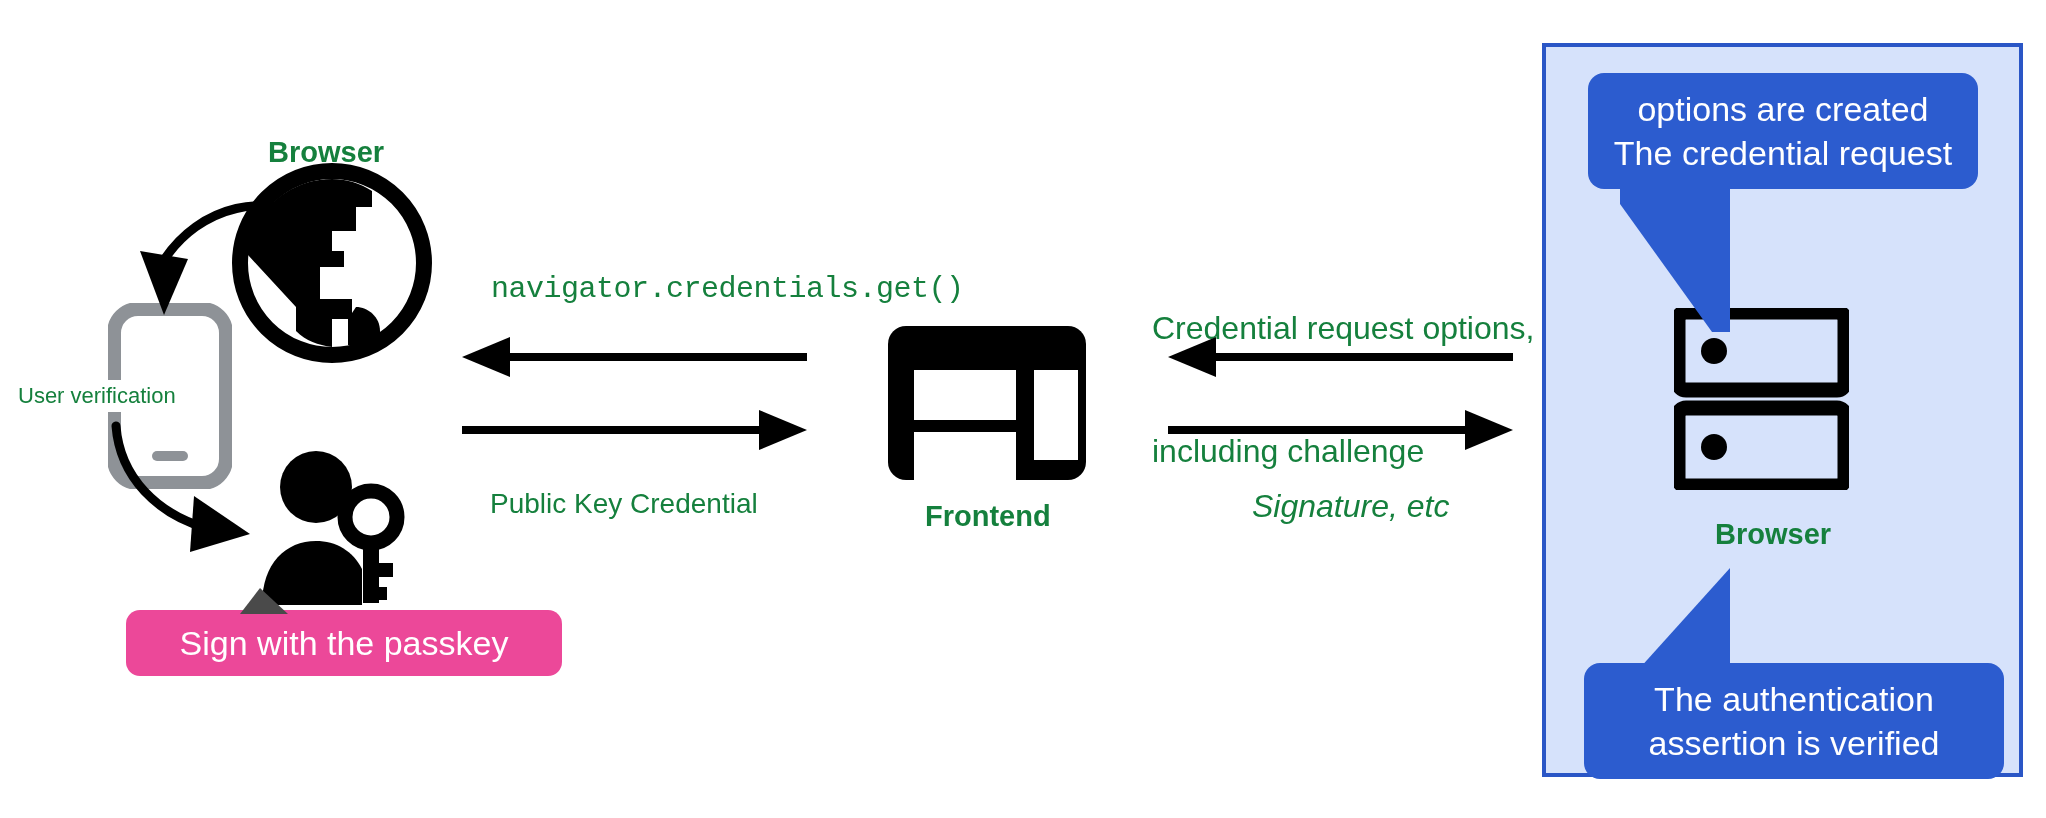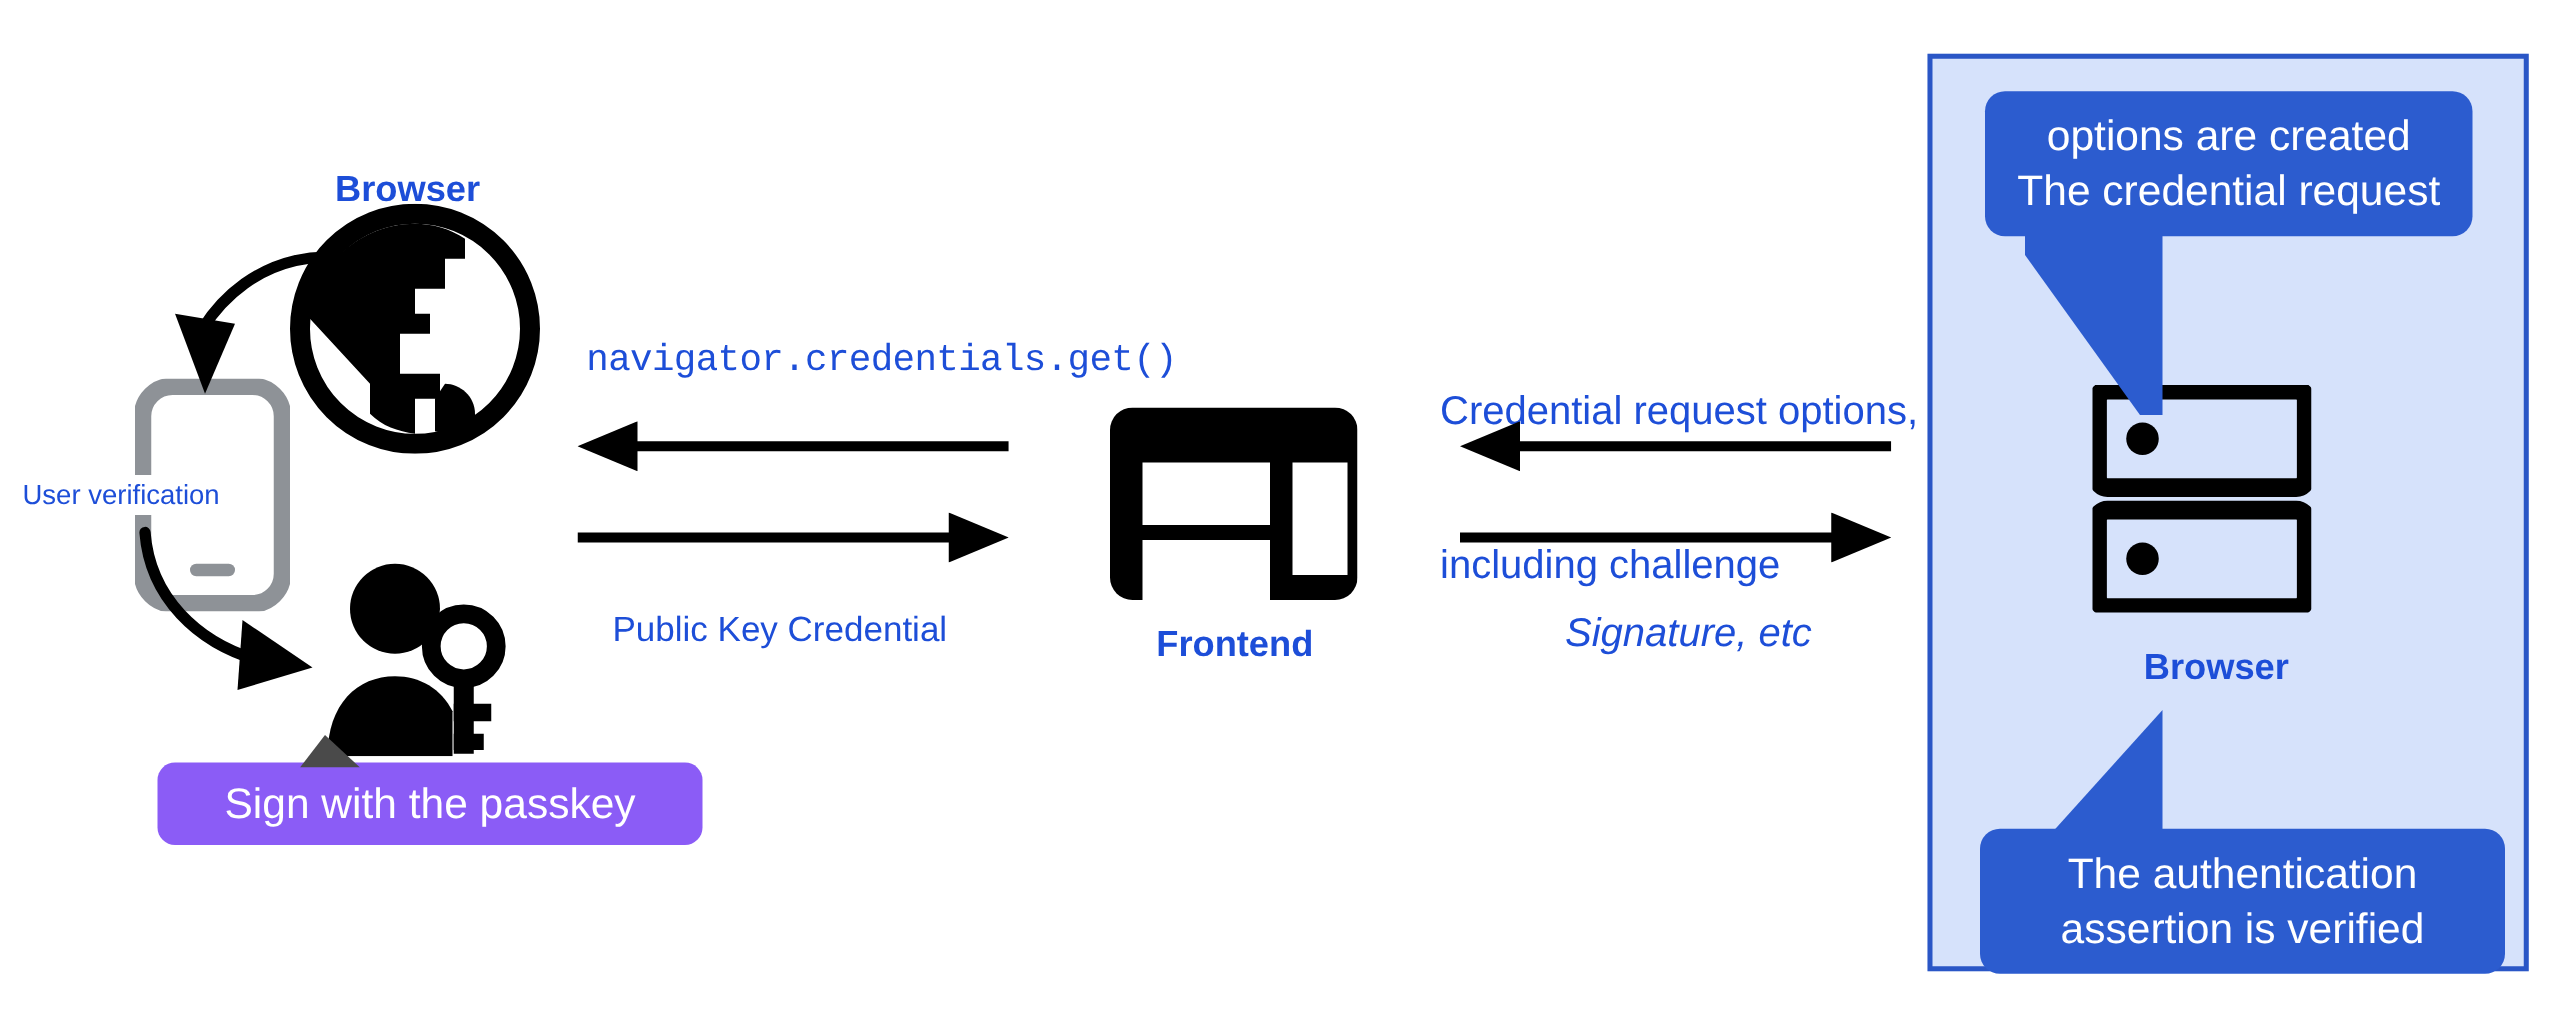--- a/index.html
+++ b/index.html
@@ -14,21 +14,21 @@
     position: relative;
     width: 2046px;
     height: 818px;
     background: #ffffff;
     overflow: hidden;
   }
   .abs { position: absolute; }
 
   
   .lbl {
-    color: #1d4ed8;
+    color: #15803d;
     font-family: "Liberation Sans", sans-serif;
     white-space: pre;
     line-height: 1.28;
   }
   .lbl-bold { font-weight: bold; }
   .lbl-mono {
     font-family: "Liberation Mono", "DejaVu Sans Mono", monospace;
     letter-spacing: -0.5px;
   }
 
@@ -52,21 +52,21 @@
     text-align: center;
     font-size: 34px;
     line-height: 1.3;
     padding: 14px 20px;
     box-sizing: border-box;
   }
   .callout-tail { overflow: visible; }
 
   
   #passkey-tooltip {
-    background: #8b5cf6;
+    background: #ec4899;
     border-radius: 14px;
     color: #ffffff;
     font-size: 34px;
     display: flex;
     align-items: center;
     justify-content: center;
     box-sizing: border-box;
     padding: 10px 26px;
   }
 
@@ -150,21 +150,21 @@
     </svg>
   </div>
 
   <div class="abs" style="left:234px; top:588px; width:60px; height:26px; z-index:2;">
     <svg width="60" height="26" viewBox="0 0 60 26">
       <polygon points="6,26 26,0 54,26" fill="#4a4a4a"></polygon>
     </svg>
   </div>
   <div class="abs" id="passkey-tooltip" style="left:126px; top:610px; width:436px; height:66px;">Sign with the passkey</div>
 
-  <div class="abs lbl lbl-mono" style="left:469px; top:270px; font-size:30px;">navigator.credentials.get()</div>
+  <div class="abs lbl lbl-mono" style="left:491px; top:270px; font-size:30px;">navigator.credentials.get()</div>
 
   <div class="abs arrow" style="left:462px; top:337px; width:345px; height:40px;">
     <svg width="345" height="40" viewBox="0 0 345 40">
       <line x1="42" y1="20" x2="345" y2="20" stroke="#000" stroke-width="8"></line>
       <polygon points="0,20 48,0 48,40" fill="#000"></polygon>
     </svg>
   </div>
 
   <div class="abs arrow" style="left:462px; top:410px; width:345px; height:40px;">
     <svg width="345" height="40" viewBox="0 0 345 40">

